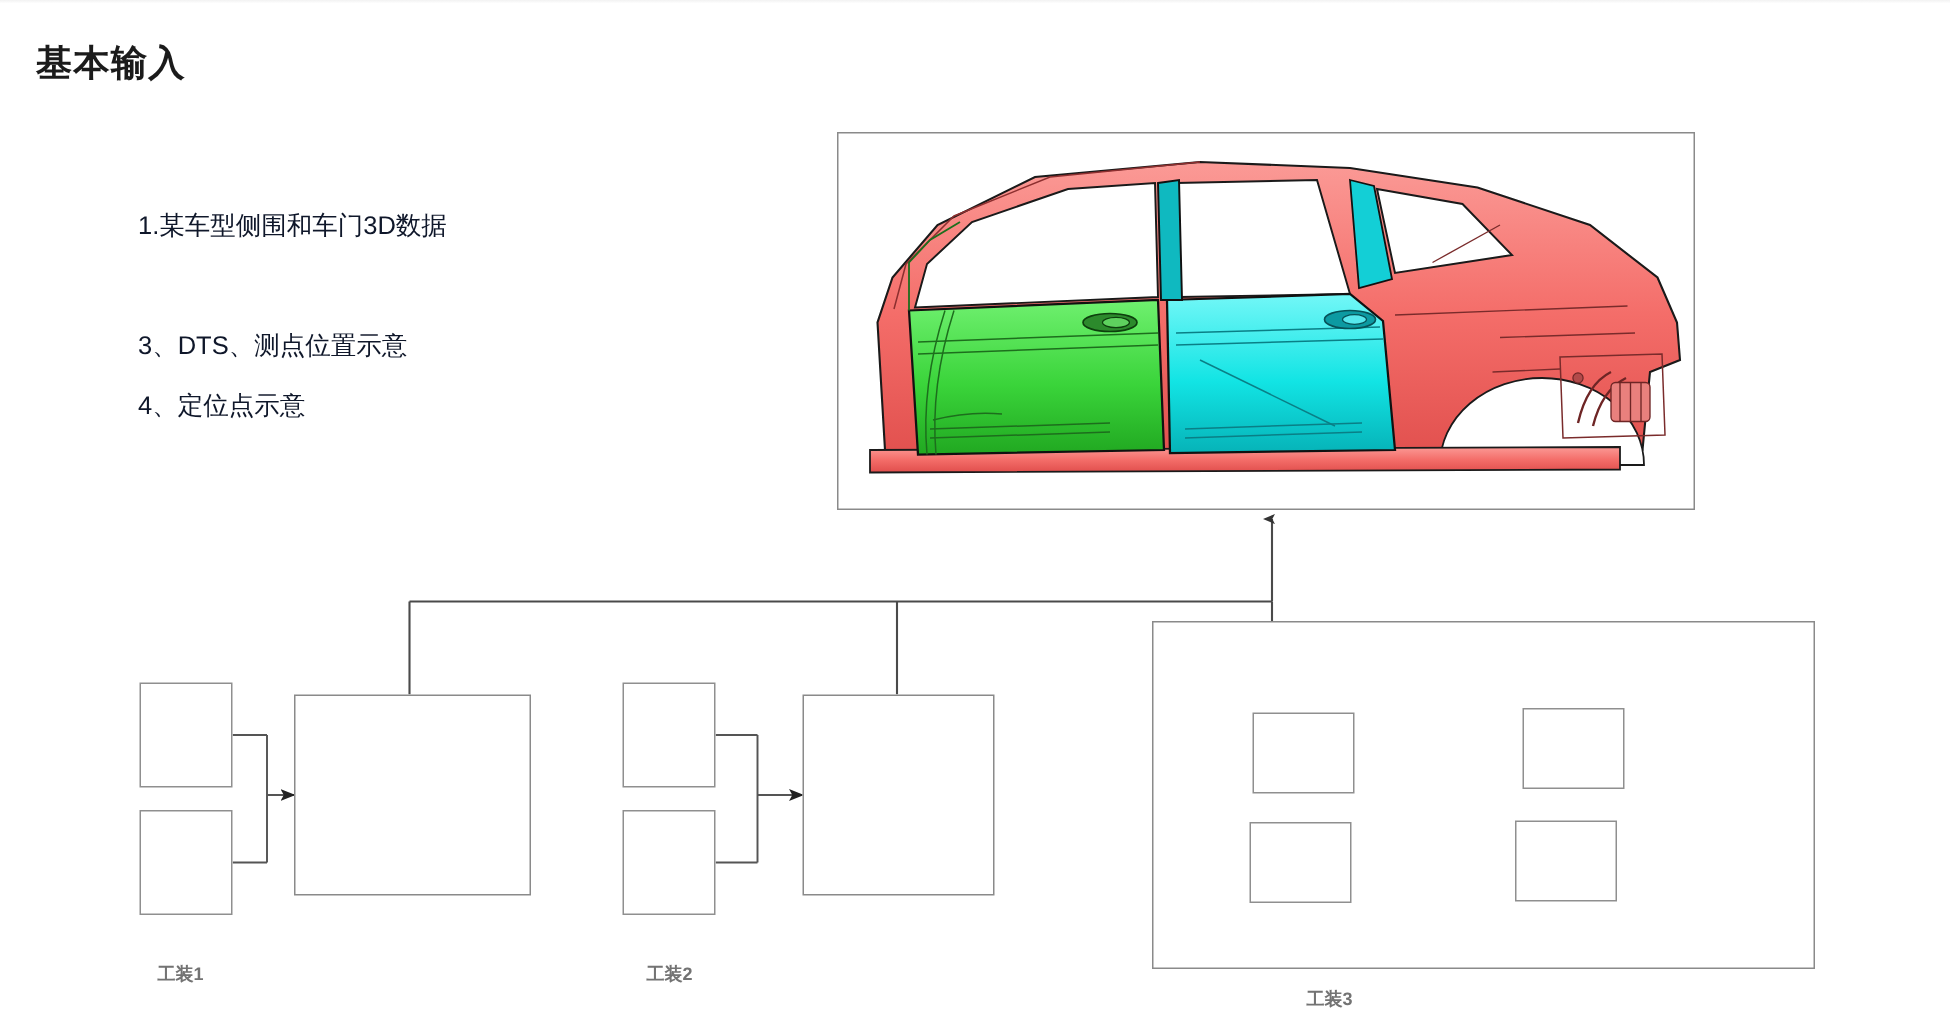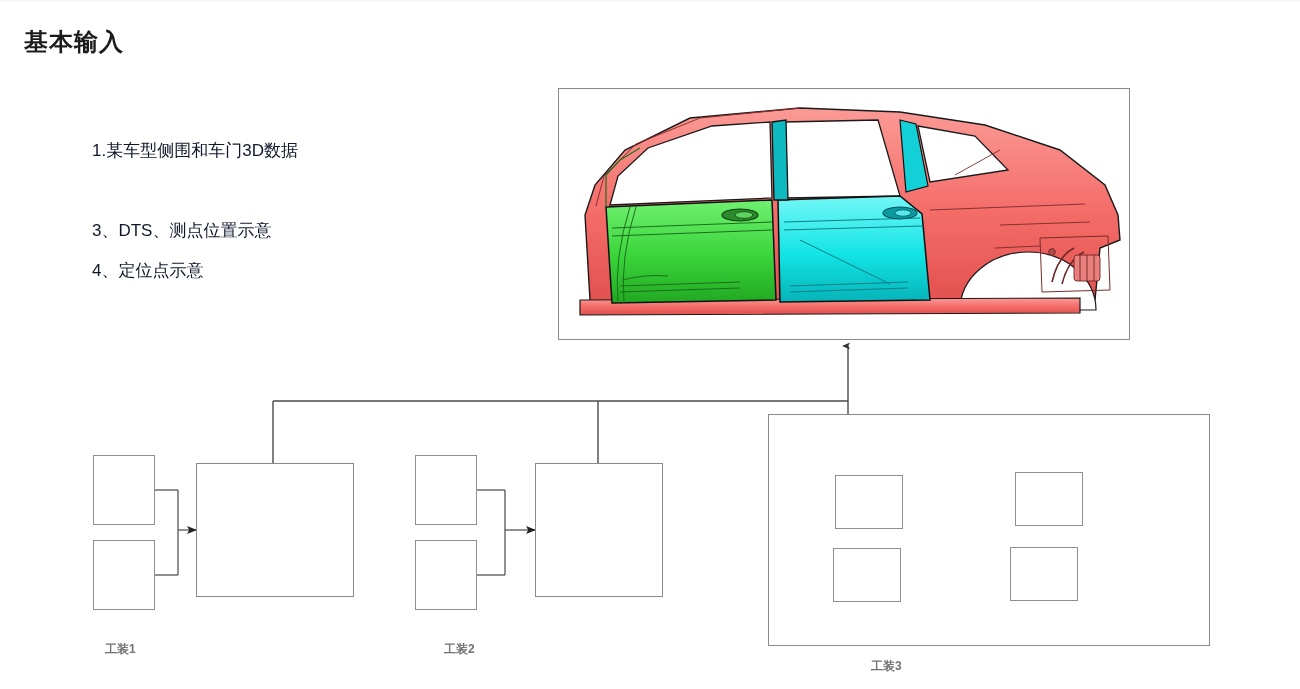--- a/index.html
+++ b/index.html
@@ -327,16 +327,16 @@
   <div class="thin" style="left:415px;top:540px;width:62px;height:70px;"></div>
   <div class="frame" style="left:535px;top:463px;width:128px;height:134px;"></div>
 
   <div class="frame" style="left:768px;top:414px;width:442px;height:232px;"></div>
   <div class="thin" style="left:835px;top:475px;width:68px;height:54px;"></div>
   <div class="thin" style="left:833px;top:548px;width:68px;height:54px;"></div>
   <div class="thin" style="left:1015px;top:472px;width:68px;height:54px;"></div>
   <div class="thin" style="left:1010px;top:547px;width:68px;height:54px;"></div>
 
   <div class="fixture-label" style="left:105px;top:641px;">工装1</div>
-  <div class="fixture-label" style="left:444px;top:641px;">工装2</div>
+  <div class="fixture-label" style="left:431px;top:641px;">工装2</div>
   <div class="fixture-label" style="left:835px;top:658px;margin-left:36px;">工装3</div>
 
 </div>
 
 </body></html>

